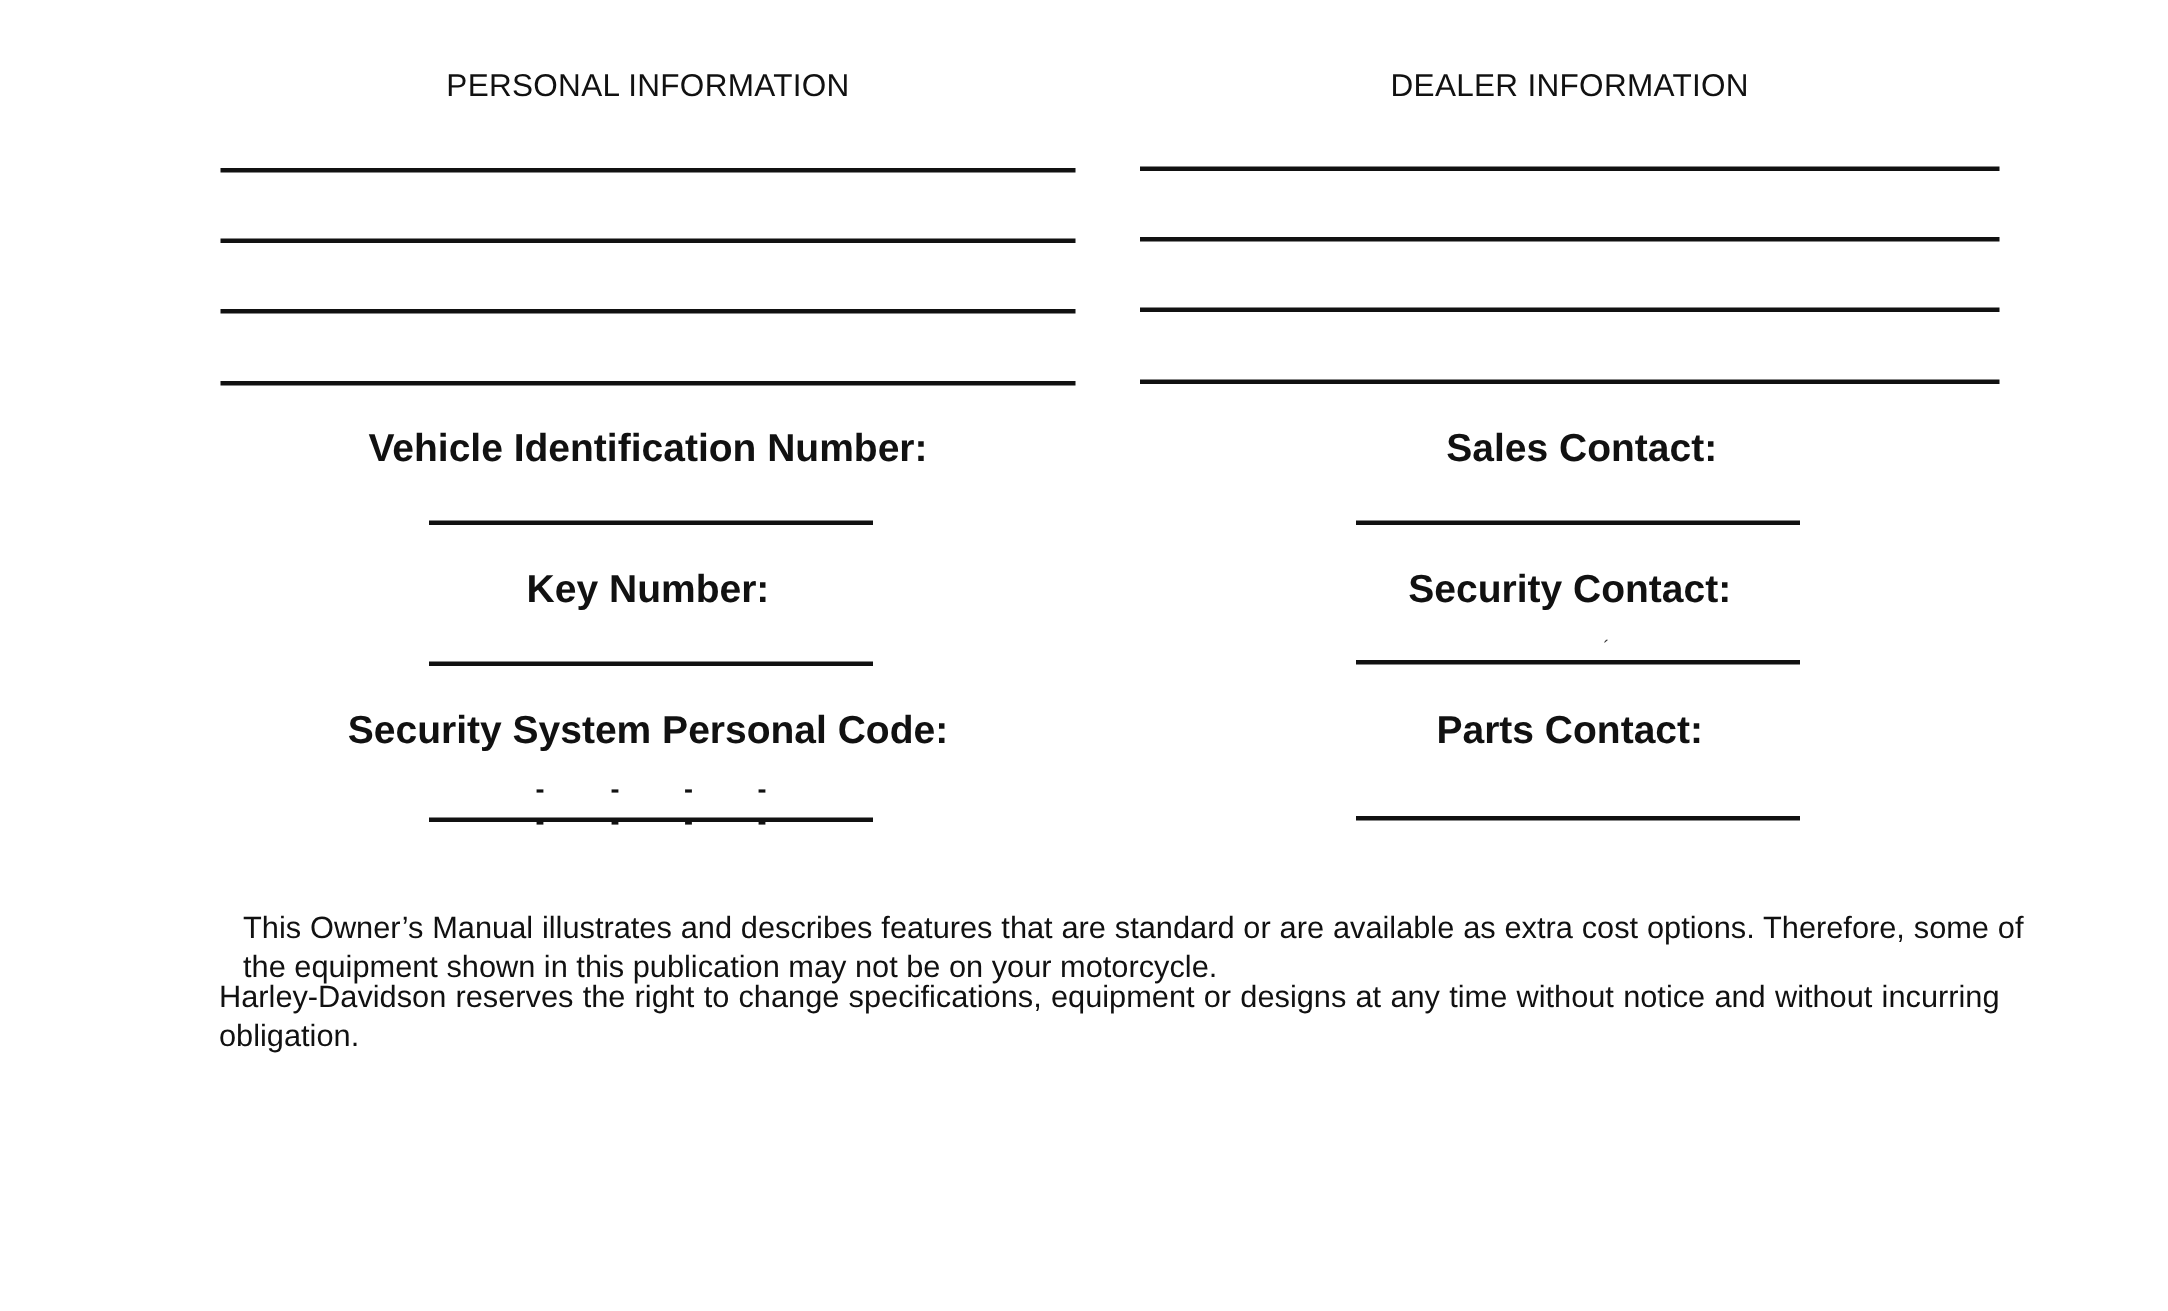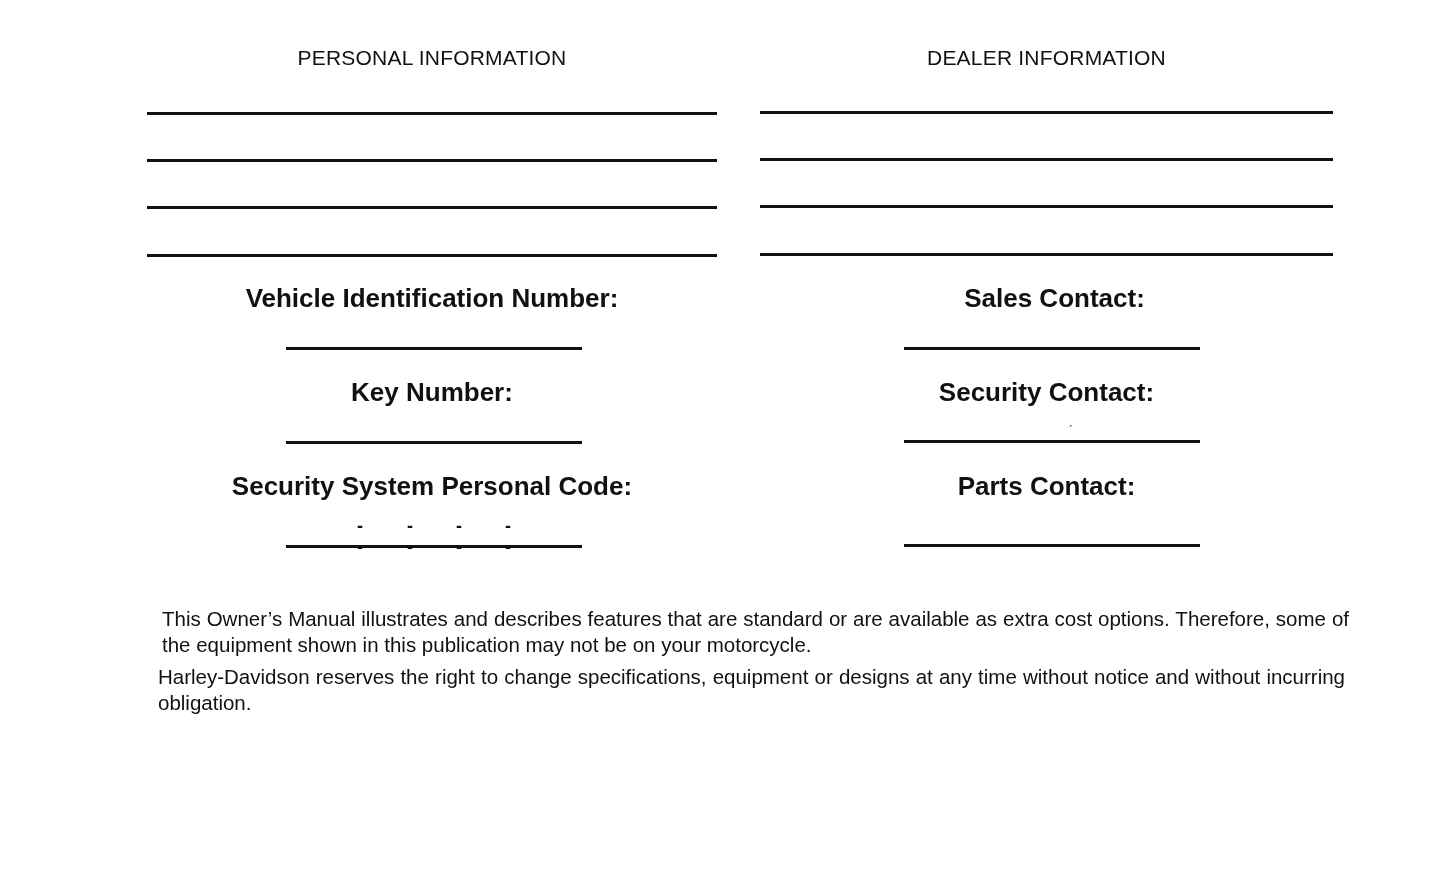--- a/index.html
+++ b/index.html
@@ -62,13 +62,13 @@
 <div class="rule" style="left:904px; top:347px; width:296px;"></div>
 
 <div class="label" style="left:760px; width:573px; top:377px;">Security Contact:</div>
 <div class="mark">´</div>
 <div class="rule" style="left:904px; top:440px; width:296px;"></div>
 
 <div class="label" style="left:760px; width:573px; top:471px;">Parts Contact:</div>
 <div class="rule" style="left:904px; top:544px; width:296px;"></div>
 
 <p class="para" style="top:590px; margin:16px;">This Owner’s Manual illustrates and describes features that are standard or are available as extra cost options. Therefore, some of the equipment shown in this publication may not be on your motorcycle.</p>
-<p class="para" style="top:652px; margin:12px;">Harley-Davidson reserves the right to change specifications, equipment or designs at any time without notice and without incurring obligation.</p>
+<p class="para" style="top:652px; margin:0;">Harley-Davidson reserves the right to change specifications, equipment or designs at any time without notice and without incurring obligation.</p>
 
 </body></html>

